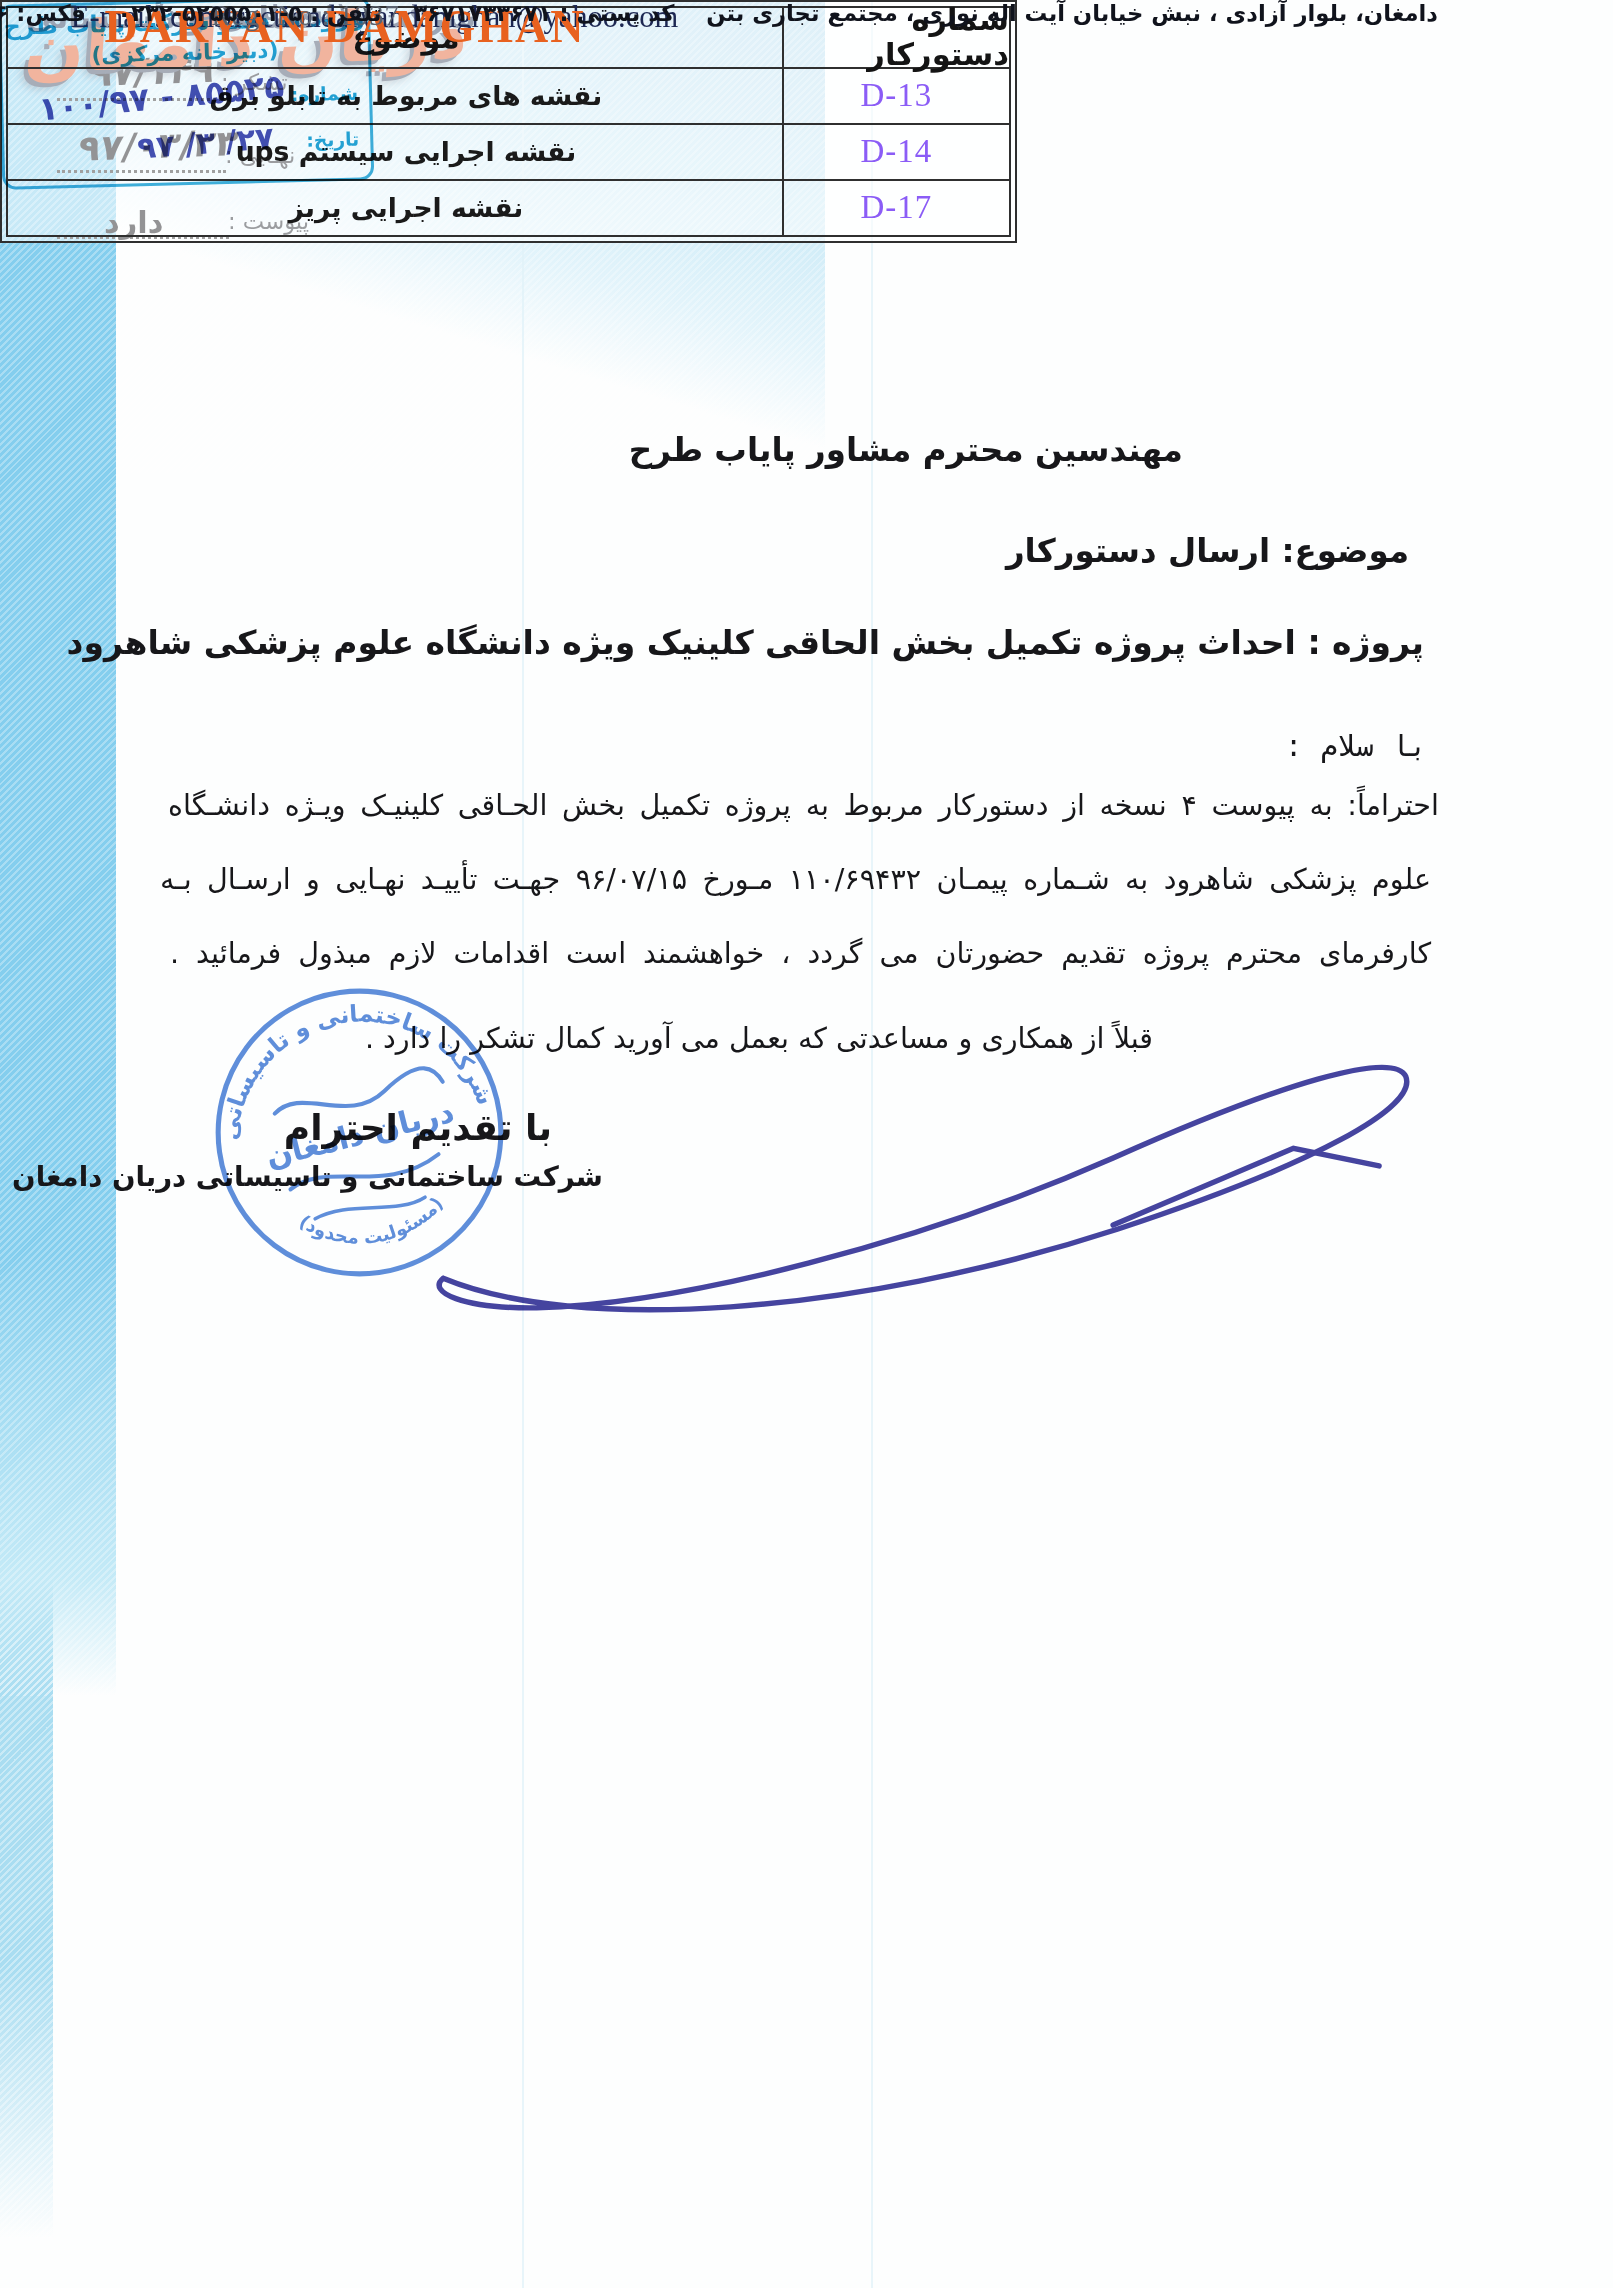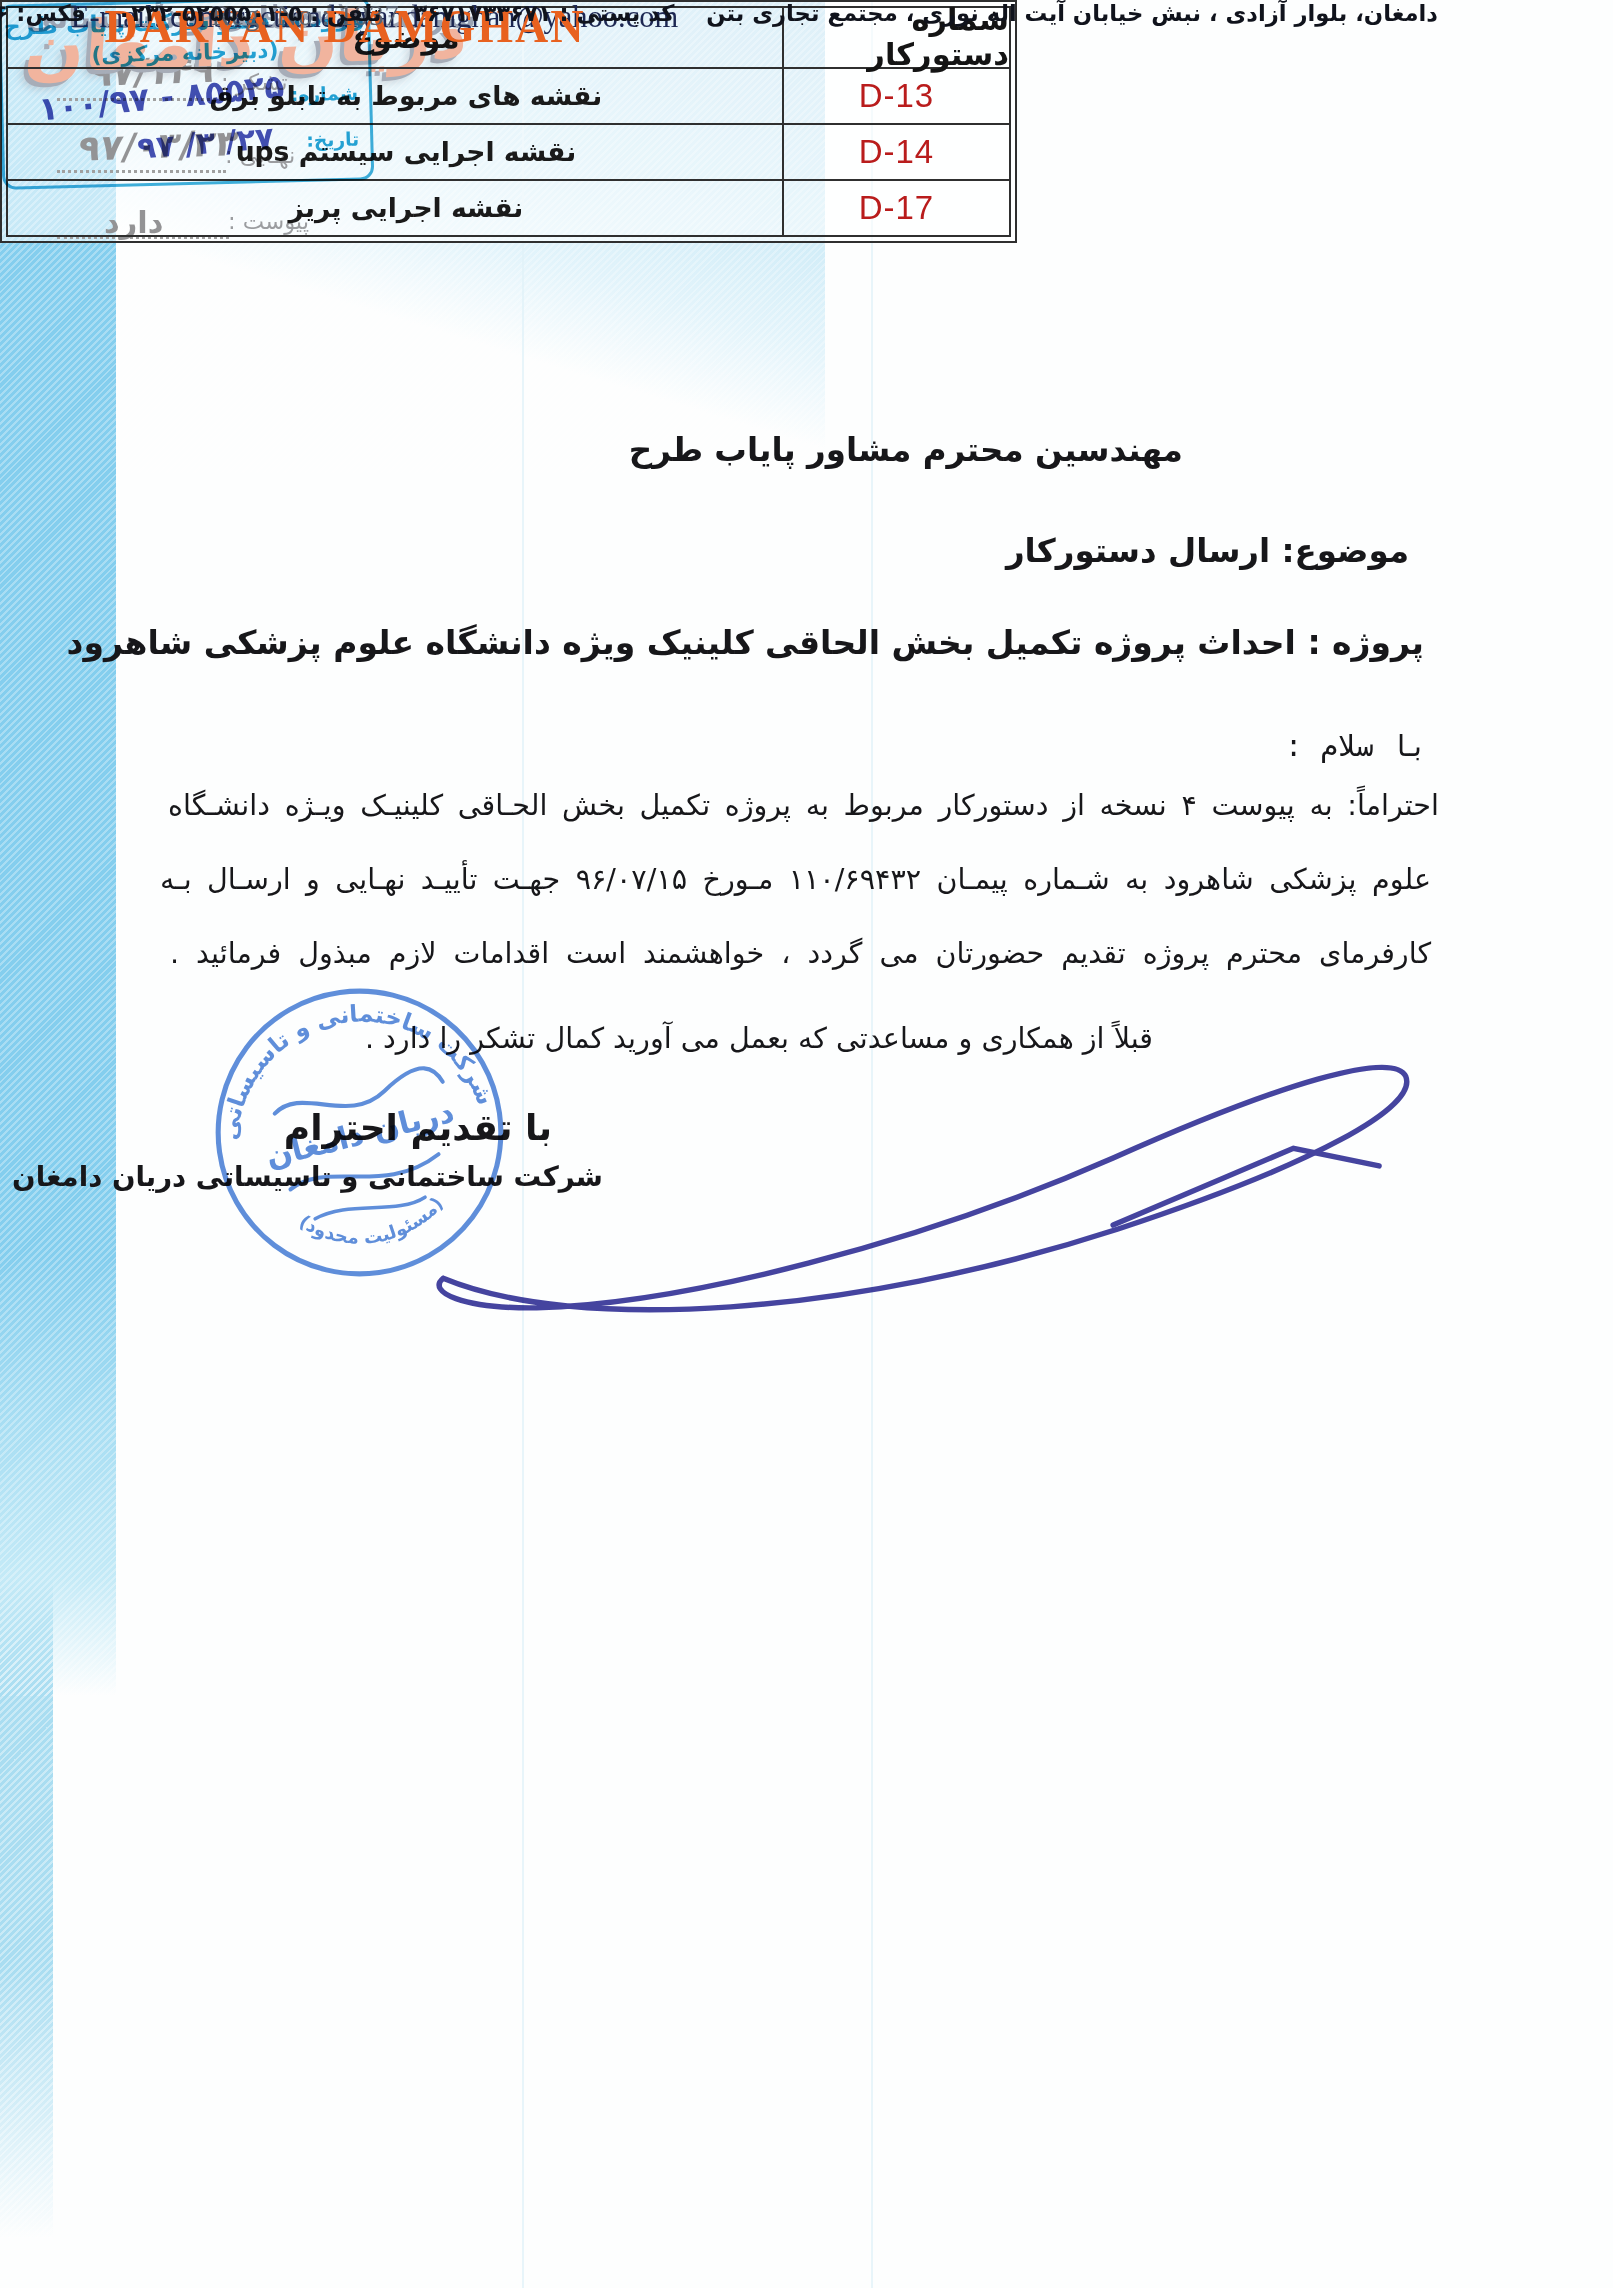--- a/index.html
+++ b/index.html
@@ -49,21 +49,21 @@
   .tbl-outer{left:300;top:1372;width:1005px;border:2px solid #2f2f2f;padding:3.9px;background:rgba(255,255,255,.55);}
   .tbl-inner{border:2px solid #2f2f2f;}
   .tbl-row{display:flex;direction:rtl;}
   .tbl-row + .tbl-row{border-top:2px solid #2f2f2f;}
   .cell{display:flex;align-items:center;justify-content:center;}
   .cell-order{width:225px;border-left:2px solid #2f2f2f;flex:none;}
   .cell-subj{flex:1;margin-left:22px;}
   .th{height:59px;font-size:30.5px;font-weight:bold;color:#141414;direction:rtl;}
   .td{height:54px;}
   .td-subj{font-size:26.6px;font-weight:bold;color:#1a1a1a;direction:rtl;}
-  .td-order{font-family:Liberation Sans, sans-serif;font-size:33px;color:#b91c1c;letter-spacing:1px;}
+  .td-order{font-family:Liberation Serif, serif;font-size:33px;color:#8b5cf6;letter-spacing:1px;}
 
   
   .entry-stamp{left:216;top:1692;width:366px;height:179px;border:3.9px solid rgba(37,165,213,.88);
                border-radius:13.8px;transform:rotate(-1.5deg);mix-blend-mode:multiply;}
   .es-l1{left:0;top:4.9px;width:100%;text-align:center;font-size:23.6px;font-weight:bold;color:#25a5d5;direction:rtl;white-space:nowrap;}
   .es-l2{left:0;top:37px;width:100%;text-align:center;font-size:21.7px;font-weight:bold;color:#25a5d5;direction:rtl;}
   .es-row{display:flex;direction:rtl;align-items:center;padding:0 7.9px;}
   .es-label{font-size:18.7px;font-weight:bold;color:#25a5d5;flex:none;}
   .es-ink{font-weight:bold;color:#4550b2;direction:ltr;unicode-bidi:bidi-override;white-space:nowrap;}
 

